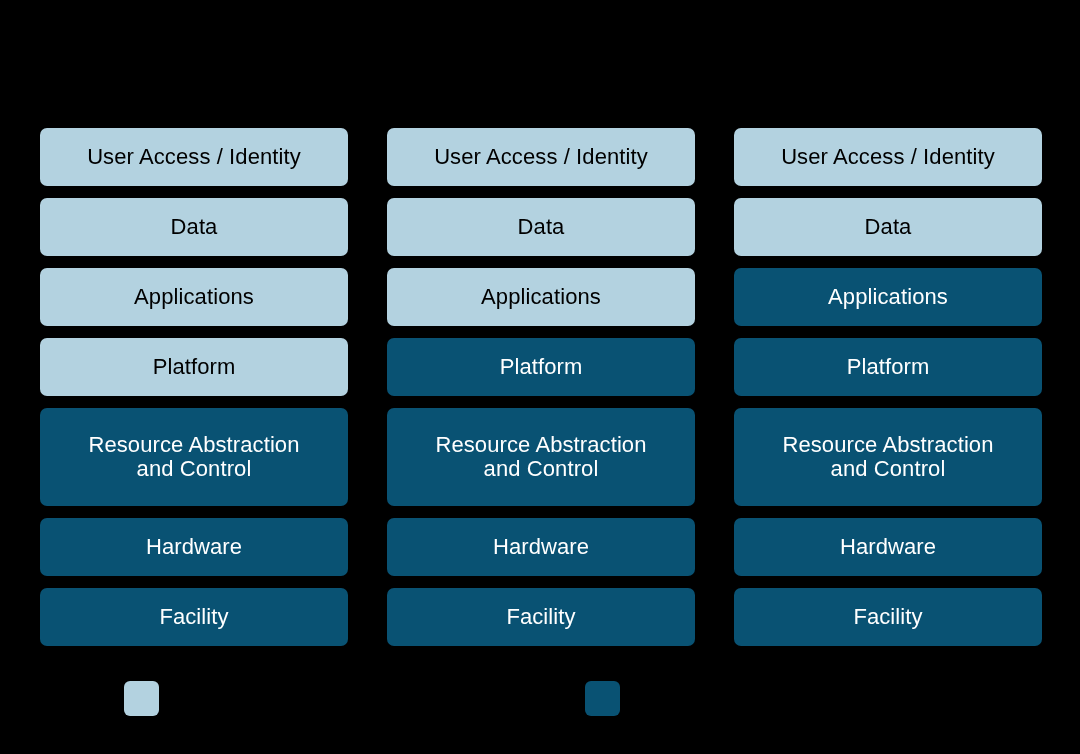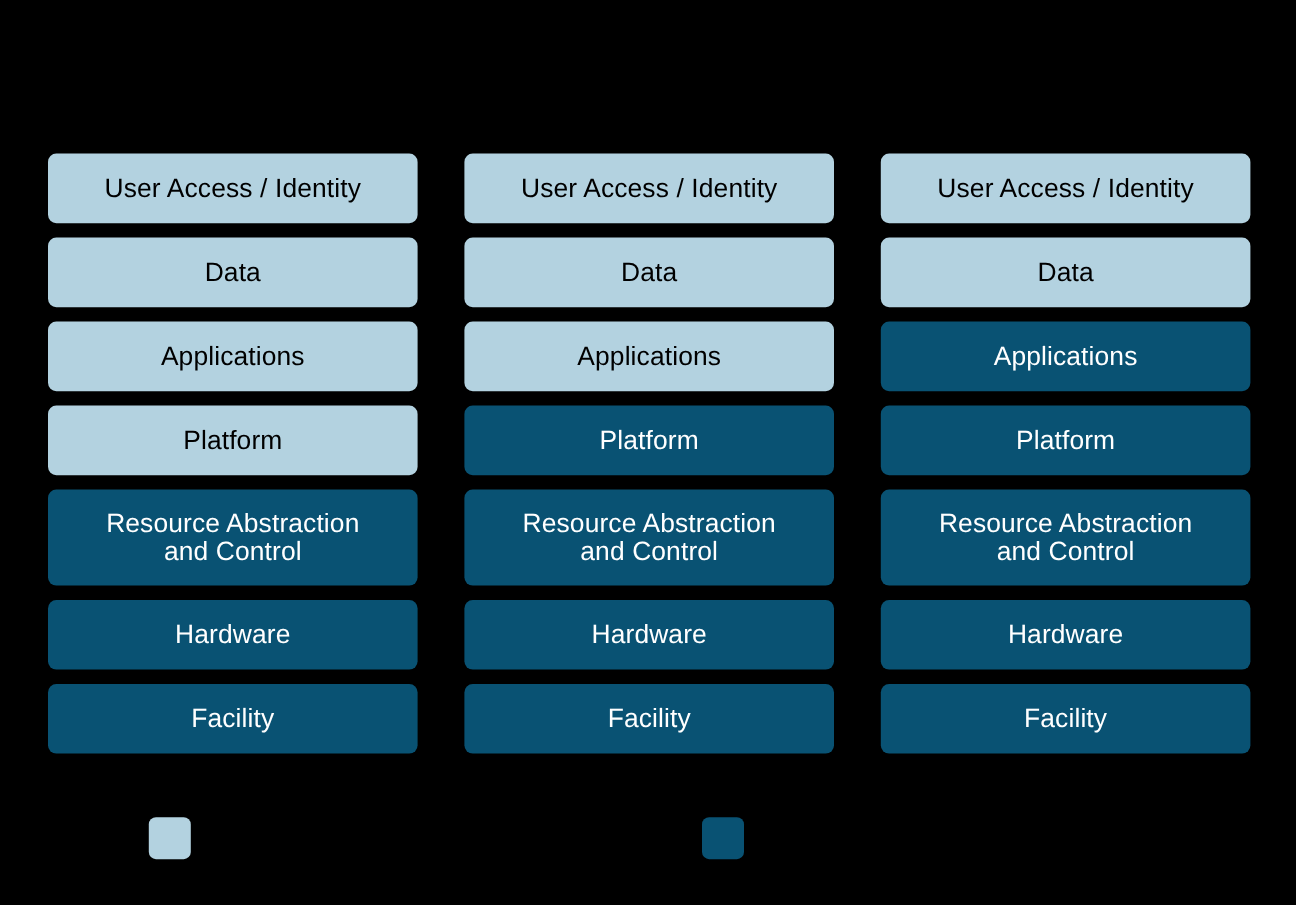--- a/index.html
+++ b/index.html
@@ -53,21 +53,21 @@
     justify-content: center;
     text-align: center;
     line-height: 1.08;
     font-size: 22px;
     letter-spacing: 0.1px;
     padding: 2px 8px;
     white-space: pre-line;
   }
 
   .layer-box.tall {
-    height: 80px;
+    height: 98px;
   }
 
   .layer-box.light {
     background: #b3d2e0;
     color: #000000;
   }
 
   .layer-box.dark {
     background: #095273;
     color: #ffffff;

